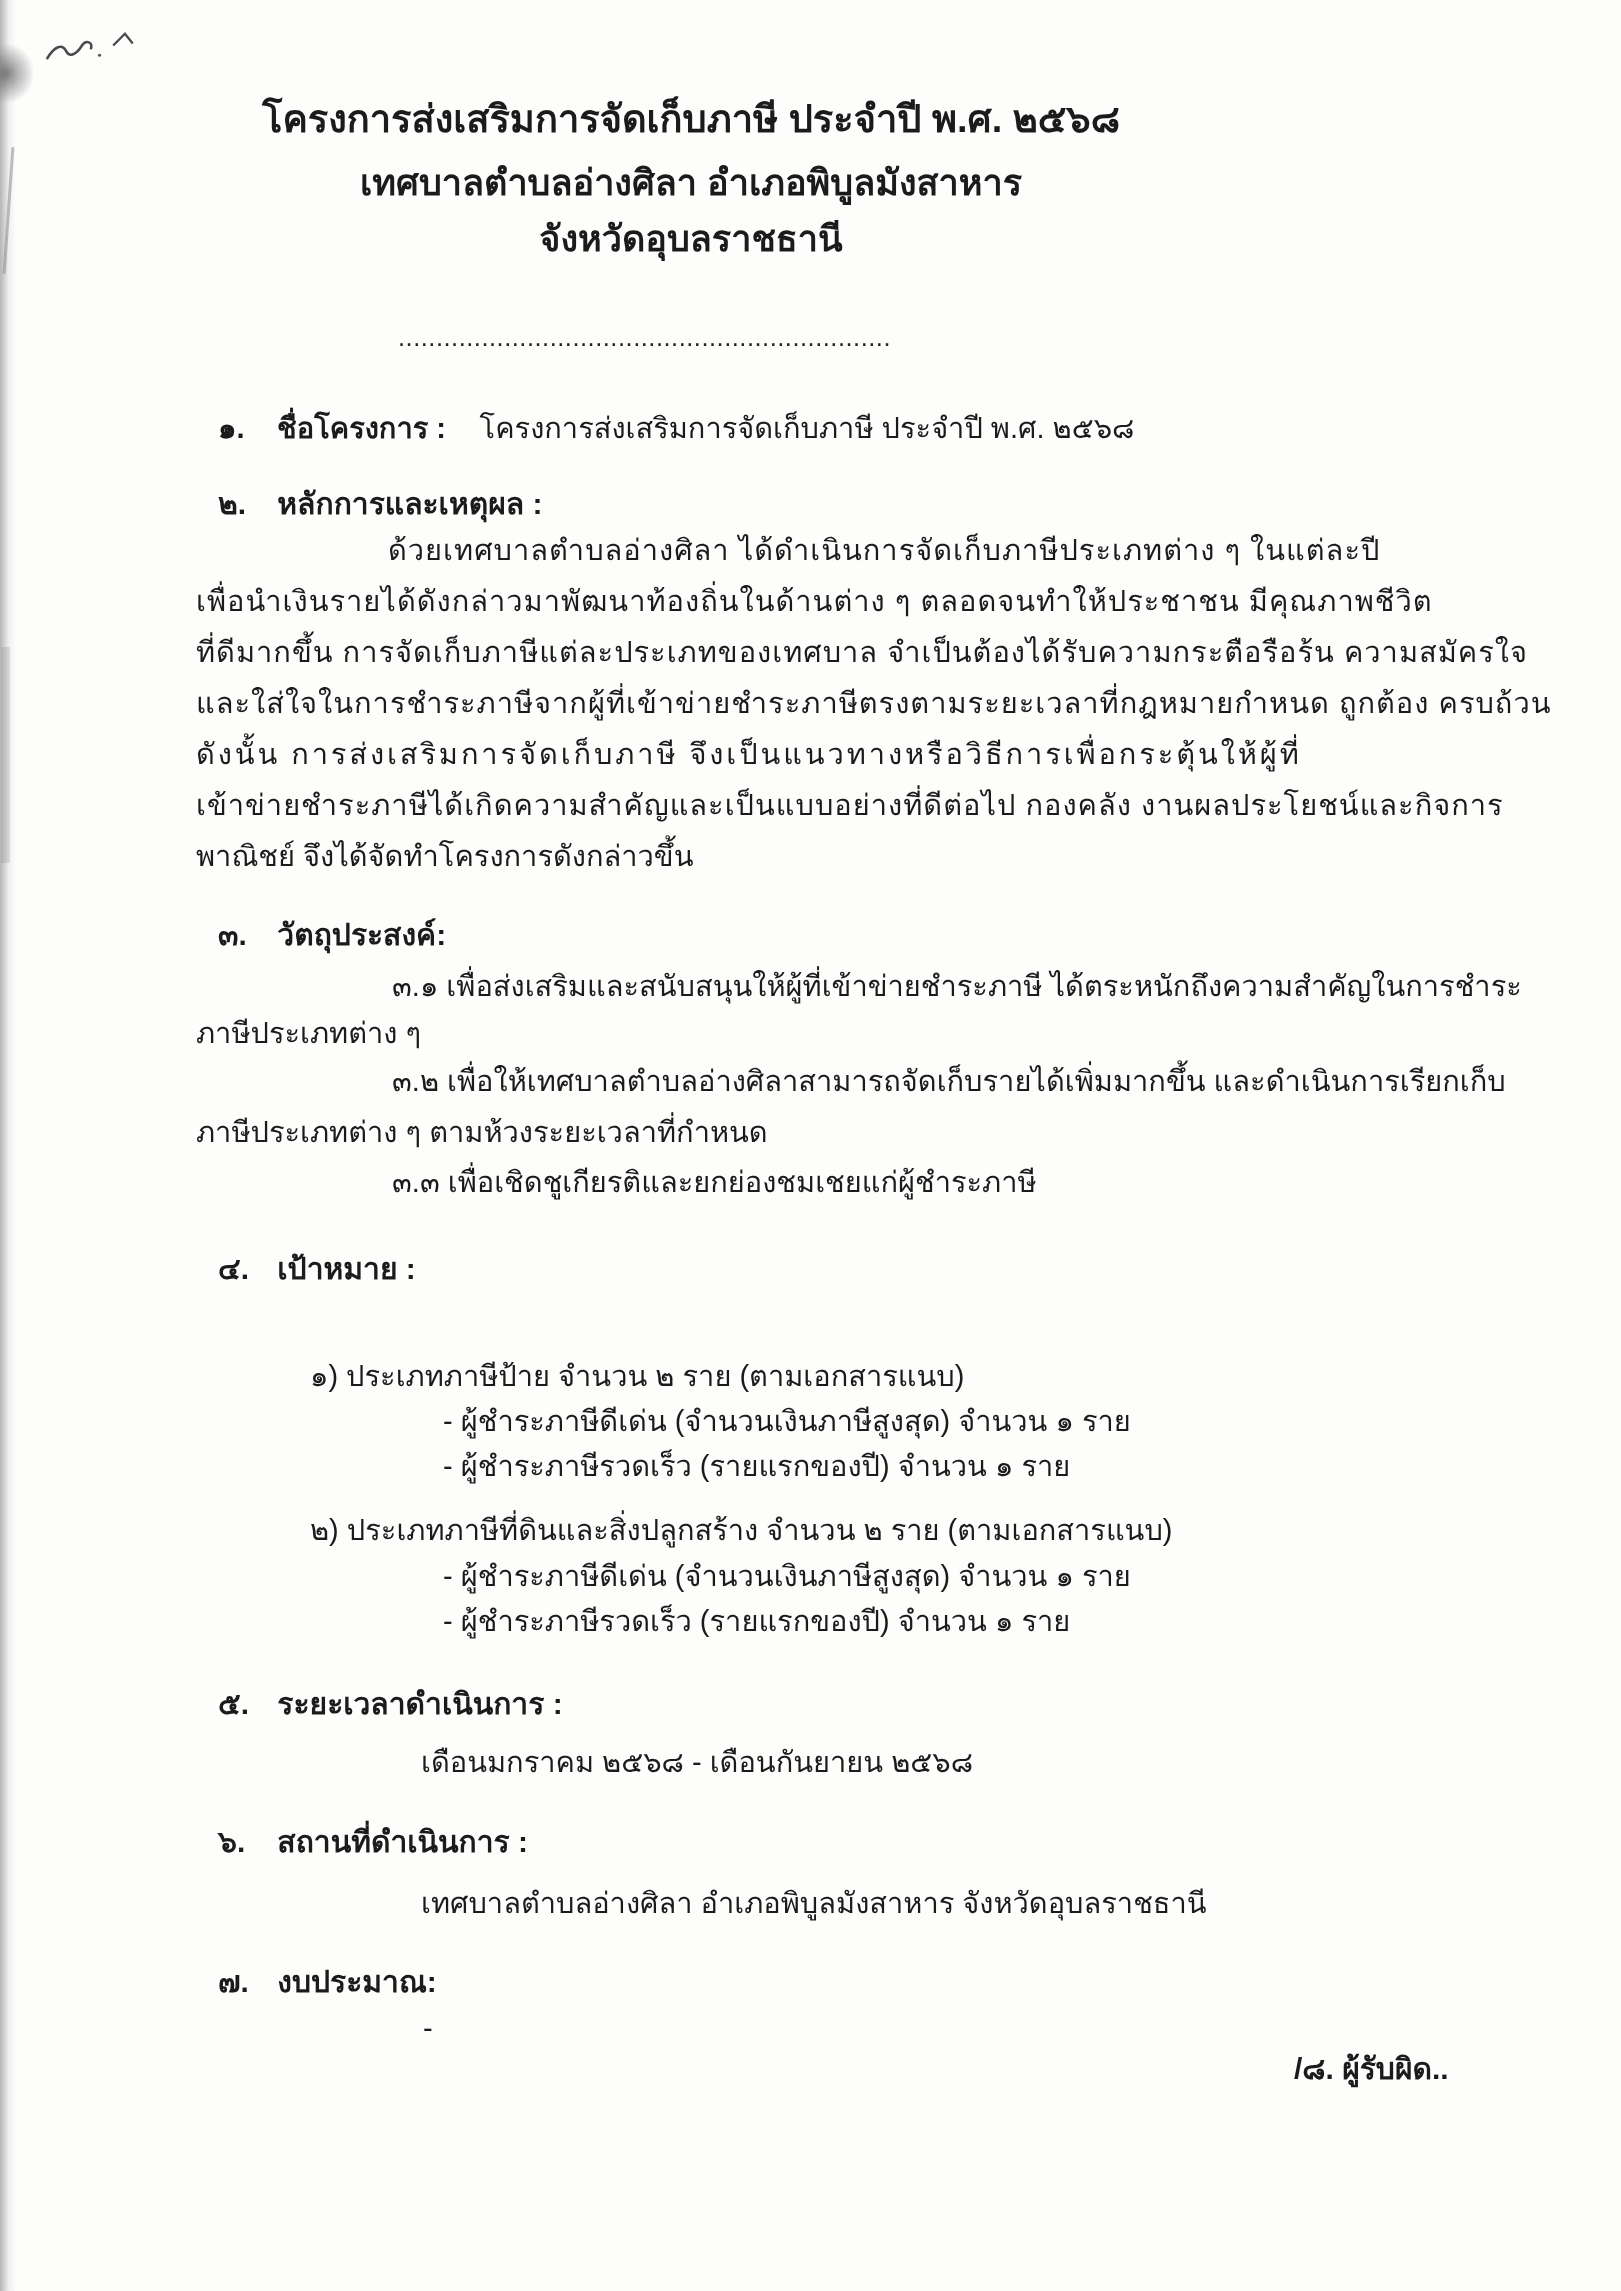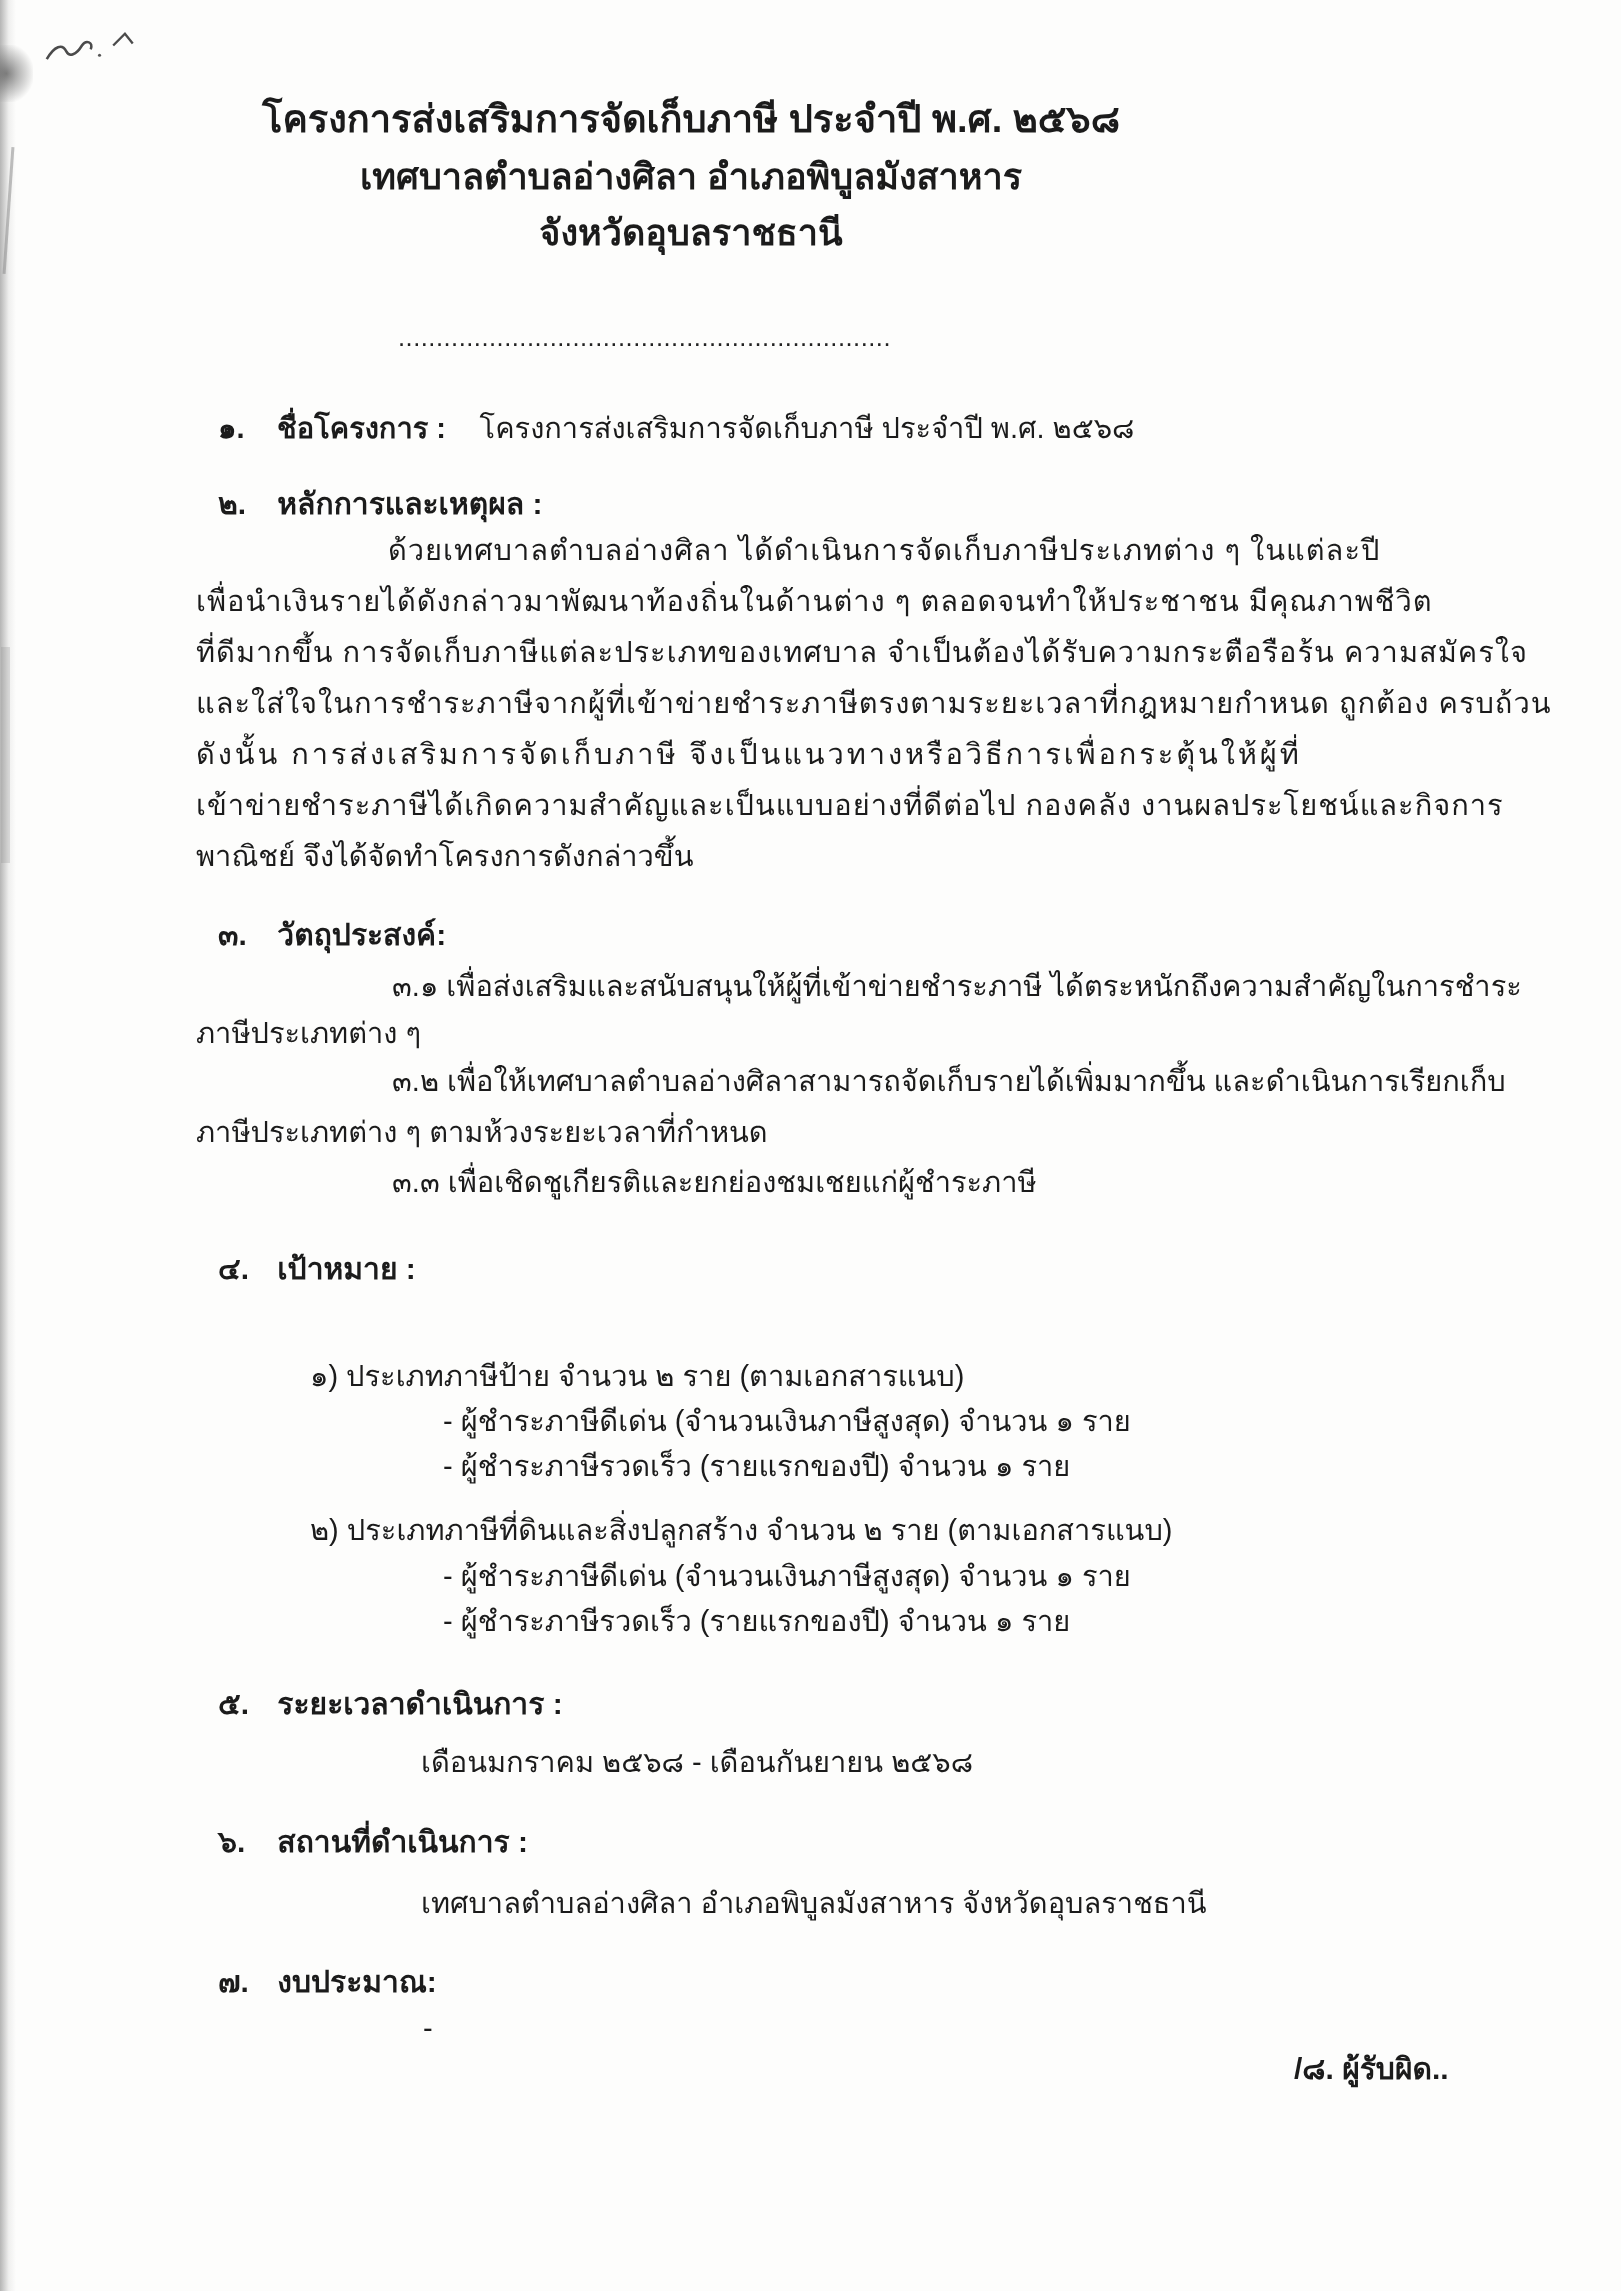--- a/index.html
+++ b/index.html
@@ -18,21 +18,21 @@
     background:linear-gradient(90deg, rgba(110,110,110,.50), rgba(190,190,190,.22) 55%, rgba(255,255,255,0));}
   .scan-blotch{position:absolute;left:0;top:45px;width:33px;height:57px;
     background:radial-gradient(ellipse at 20% 50%, rgba(70,70,70,.65), rgba(120,120,120,.25) 55%, transparent 75%);}
   .scan-line{position:absolute;left:6.9px;top:147px;width:2.9px;height:127px;background:#8d8d8d;opacity:.55;transform:rotate(4deg);}
   .scan-smudge{position:absolute;left:1px;top:647px;width:8.8px;height:216px;background:rgba(140,140,140,.25);}
   .pen-marks{position:absolute;left:37px;top:15.7px;}
   
   .line{position:absolute;white-space:nowrap;font-size:29px;line-height:43px;}
   .title{font-weight:700;text-align:center;left:245px;width:892px;}
   .t1{font-size:38px;}
-  .t2,.t3{font-size:36px;}
+  .t2,.t3{font-size:36px;margin-top:6px;}
   .heading{font-weight:700;font-size:30px;}
   .num{display:inline-block;min-width:51px;font-weight:700;}
   .hlabel{font-weight:700;}
   .value{margin-left:25.5px;font-weight:400;}
   .divider{font-size:25.5px;letter-spacing:0.5px;color:#222;}
   .tracked{letter-spacing:2.9px;}
   .tracked-sm{letter-spacing:1px;}
   .footer-note{font-size:30px;font-weight:600;}
 </style>
 </head>

